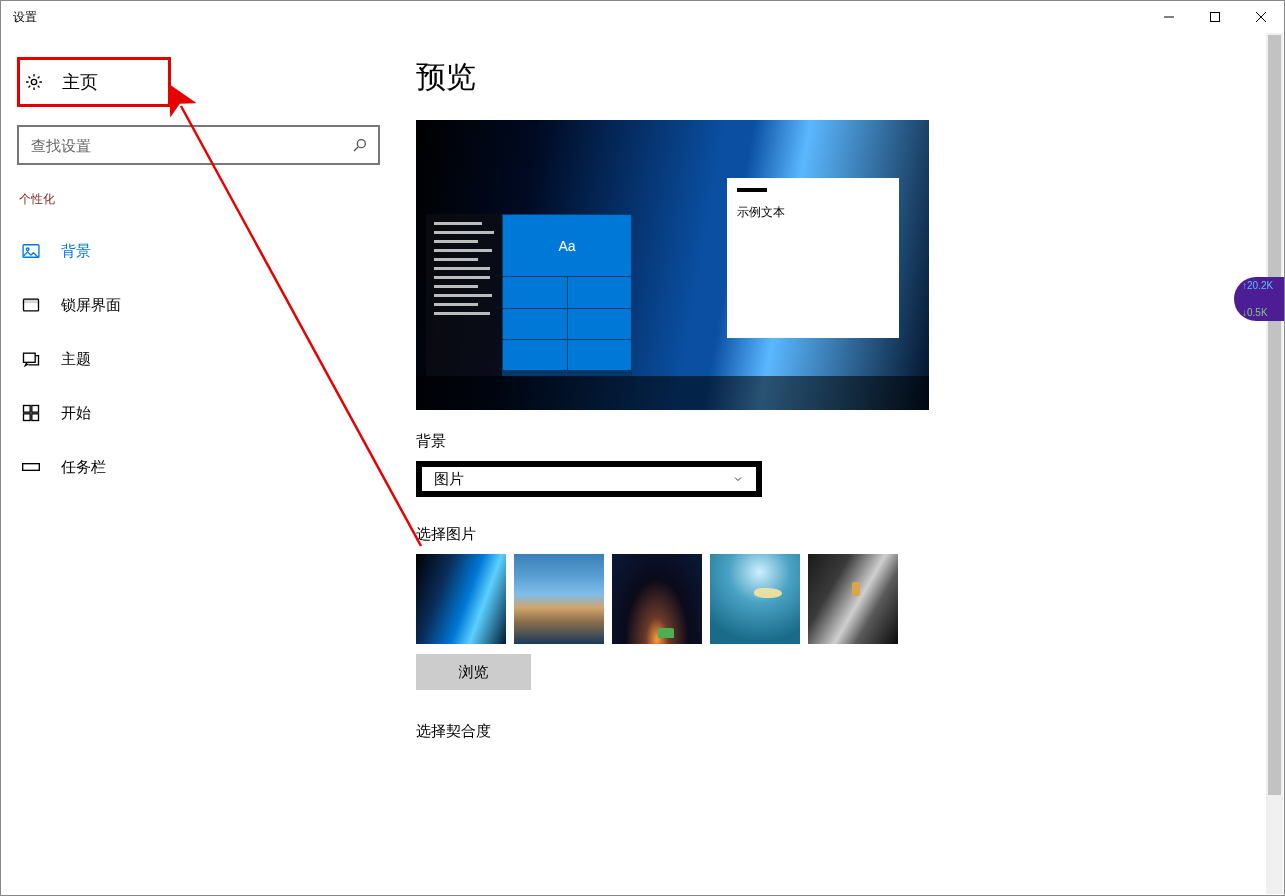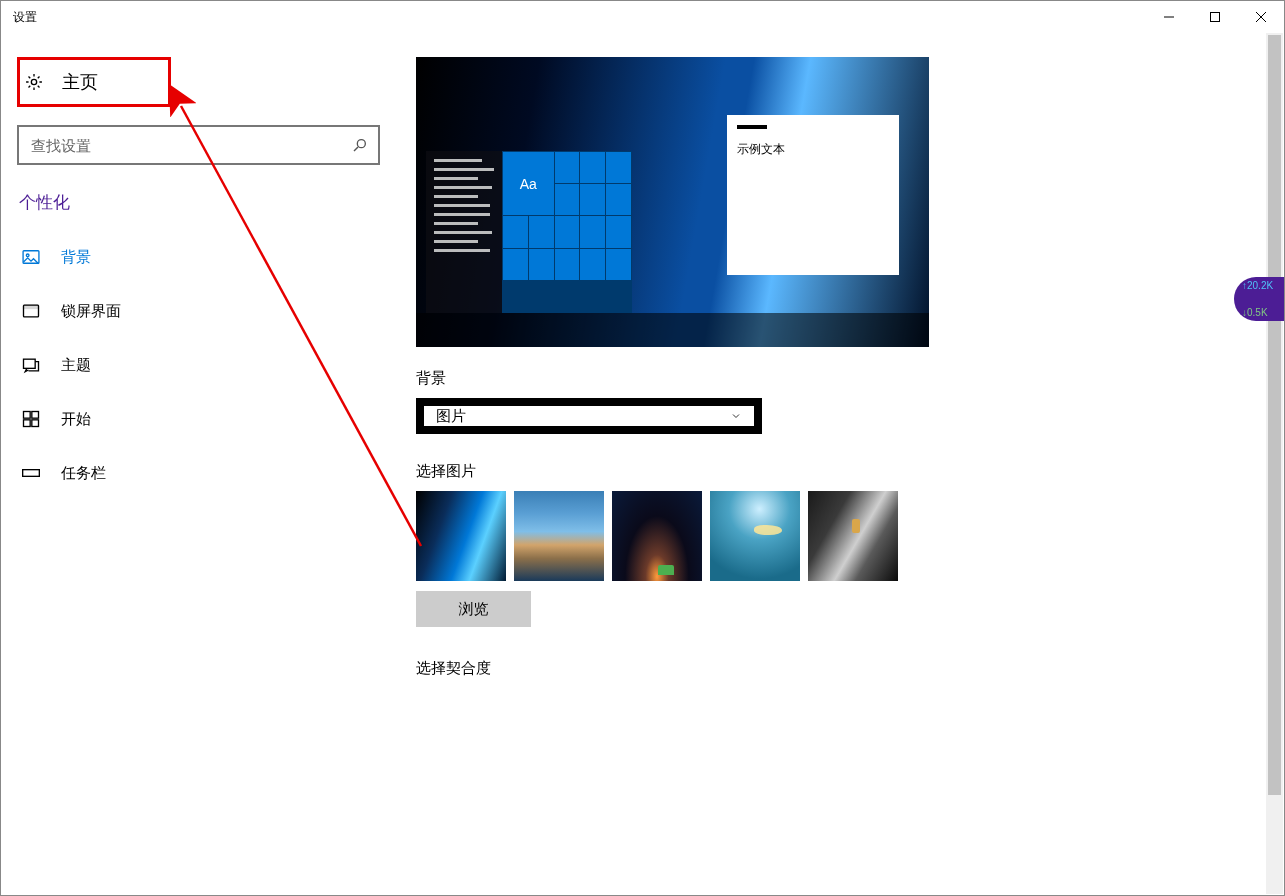--- a/index.html
+++ b/index.html
@@ -64,22 +64,22 @@
     flex: 1;
     border: none;
     outline: none;
     font-size: 15px;
     color: #ec4899;
     background: transparent;
   }
   .search-box input::placeholder { color: #666; font-size: 15px; }
   .search-box .sicon { width: 16px; height: 16px; color: #555; transform: scaleX(-1); }
   .section-title {
-    color: #4c1d95;
-    font-size: 17px;
+    color: #7f1d1d;
+    font-size: 12px;
     margin-bottom: 20px;
     padding-left: 2px;
   }
   .nav-item {
     display: flex;
     align-items: center;
     gap: 20px;
     padding: 13px 4px;
     font-size: 15px;
     cursor: pointer;
@@ -134,21 +134,21 @@
   .start-left .bar:nth-child(5){width:44px}
   .start-left .bar:nth-child(6){width:56px}
   .start-left .bar:nth-child(7){width:56px}
   .start-left .bar:nth-child(8){width:44px}
   .start-left .bar:nth-child(9){width:58px}
   .start-left .bar:nth-child(10){width:44px}
   .start-left .bar:nth-child(11){width:56px}
   .tiles {
     flex:1;
     display:grid;
-    grid-template-columns: repeat(5, 1fr);
+    grid-template-columns: repeat(2, 1fr);
     grid-template-rows: repeat(5, 1fr);
     gap:1px;
     background:#003a6d;
     border:1px solid #003a6d;
   }
   .tile { background:#0078d7; }
   .tile.big { grid-column: span 2; grid-row: span 2; display:flex; align-items:center; justify-content:center; color:#fff; font-size:14px; }
   .sample-window {
     position: absolute;
     right: 30px; top: 58px;
@@ -158,21 +158,21 @@
   }
   .sample-window .bar1 { width: 30px; height: 4px; background:#000; margin-bottom:12px; }
   .sample-window .txt { font-size: 12px; color:#000; }
   .field-label {
     font-size: 15px; color:#000;
     margin-bottom: 10px;
   }
   .combo {
     width: 346px;
     height: 36px;
-    border: 8px solid #000000;
+    border: 6px solid #000000;
     display: flex;
     align-items: center;
     justify-content: space-between;
     padding: 0 12px;
     font-size: 15px;
     margin-bottom: 28px;
     cursor: pointer;
   }
   .chev { width:12px; height:12px; }
   .thumbs {
@@ -326,20 +326,21 @@
       <span class="nicon">
         <svg viewBox="0 0 24 24" width="20" height="20" fill="none" stroke="#000" stroke-width="1.6">
           <rect x="2" y="8" width="20" height="8"></rect>
         </svg>
       </span>
       <span>任务栏</span>
     </div>
   </div>
 
   <div class="content">
+    <h1 class="page-heading">预览</h1>
 
     <div class="preview-box">
       <div class="start-sim">
         <div class="start-left">
           <div class="bar"></div>
             <div class="bar"></div>
             <div class="bar"></div>
             <div class="bar"></div>
           <div class="bar"></div>
             <div class="bar"></div>

